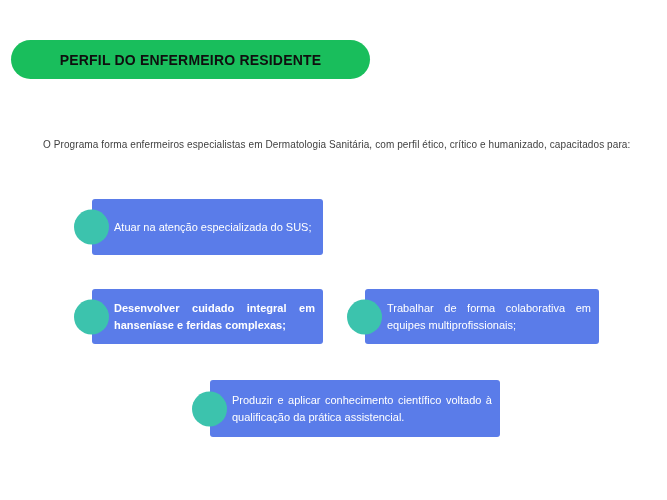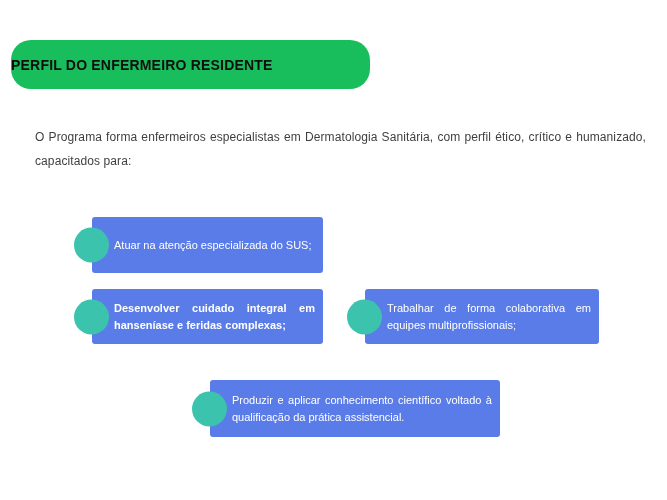--- a/index.html
+++ b/index.html
@@ -15,40 +15,40 @@
     width: 667px;
     height: 500px;
     background: var(--background, #ffffff);
     overflow: hidden;
   }
   .banner {
     position: absolute;
     left: 11px;
     top: 40px;
     width: 359px;
-    height: 49px;
+    height: 39px;
     background: var(--banner-green, #19be5c);
     border-radius: 20px;
     display: flex;
     align-items: center;
-    justify-content: flex-start;
+    justify-content: center;
   }
   .banner span {
     font-size: 14px;
     font-weight: bold;
     letter-spacing: 0.2px;
     color: var(--title-text, #0f0f0f);
   }
   .intro {
     position: absolute;
     left: 35px;
     top: 125px;
     width: 611px;
-    margin: 0;
-    font-size: 12px;
+    margin: 8px;
+    font-size: 10px;
     line-height: 24px;
     letter-spacing: 0.1px;
     color: var(--body-text, #3f3f3f);
     text-align: justify;
     text-align-last: left;
   }
   .item {
     position: absolute;
     display: flex;
     align-items: center;
@@ -88,21 +88,21 @@
 <body>
 
 <div class="canvas">
 
   <div class="banner">
     <span>PERFIL DO ENFERMEIRO RESIDENTE</span>
   </div>
 
   <p class="intro">O Programa forma enfermeiros especialistas em Dermatologia Sanitária, com perfil ético, crítico e humanizado, capacitados para:</p>
 
-  <div class="item" style="left:74px; top:217px;align-items:flex-end;">
+  <div class="item" style="left:74px; top:199px;align-items:flex-end;">
     <span class="bullet"></span>
     <div class="box" style="width:231px; min-height:56px;">
       <p>Atuar na atenção especializada do SUS;</p>
     </div>
   </div>
 
 
   <div class="item" style="left:74px; top:289px;font-weight:bold;">
     <span class="bullet"></span>
     <div class="box" style="width:231px; min-height:55px;">

